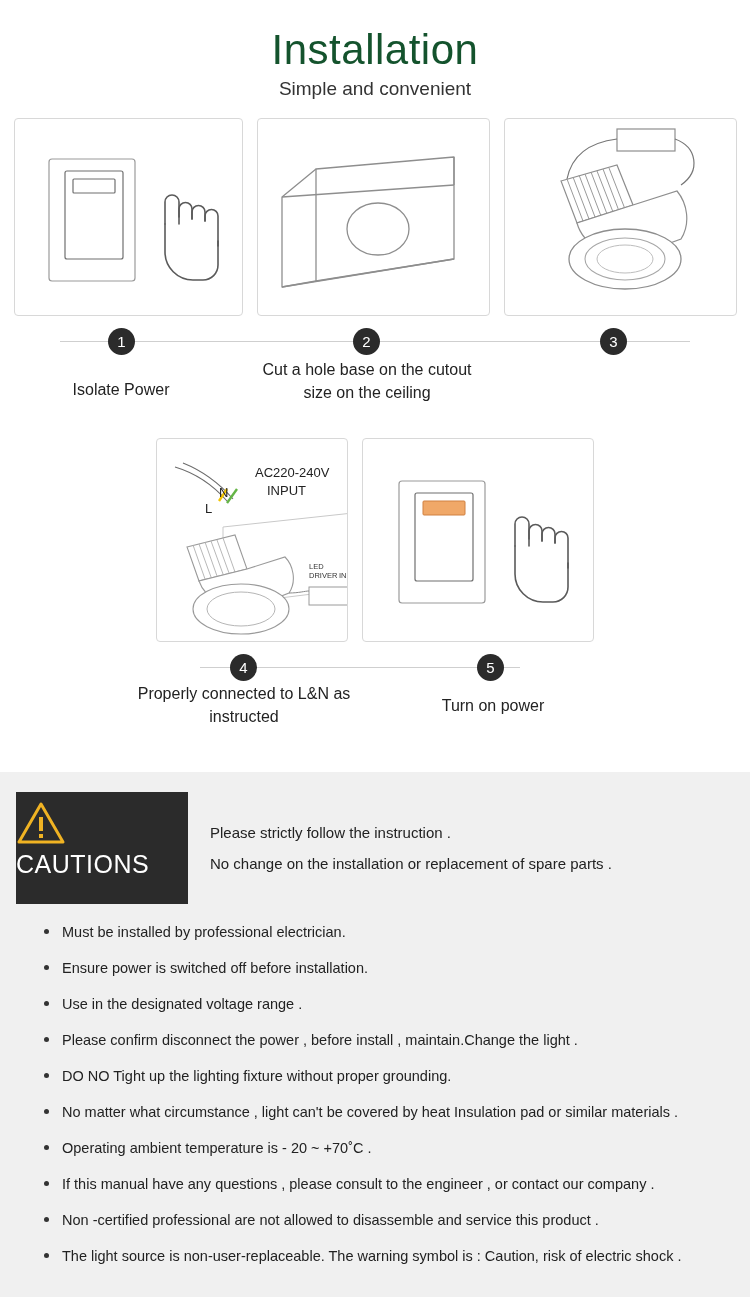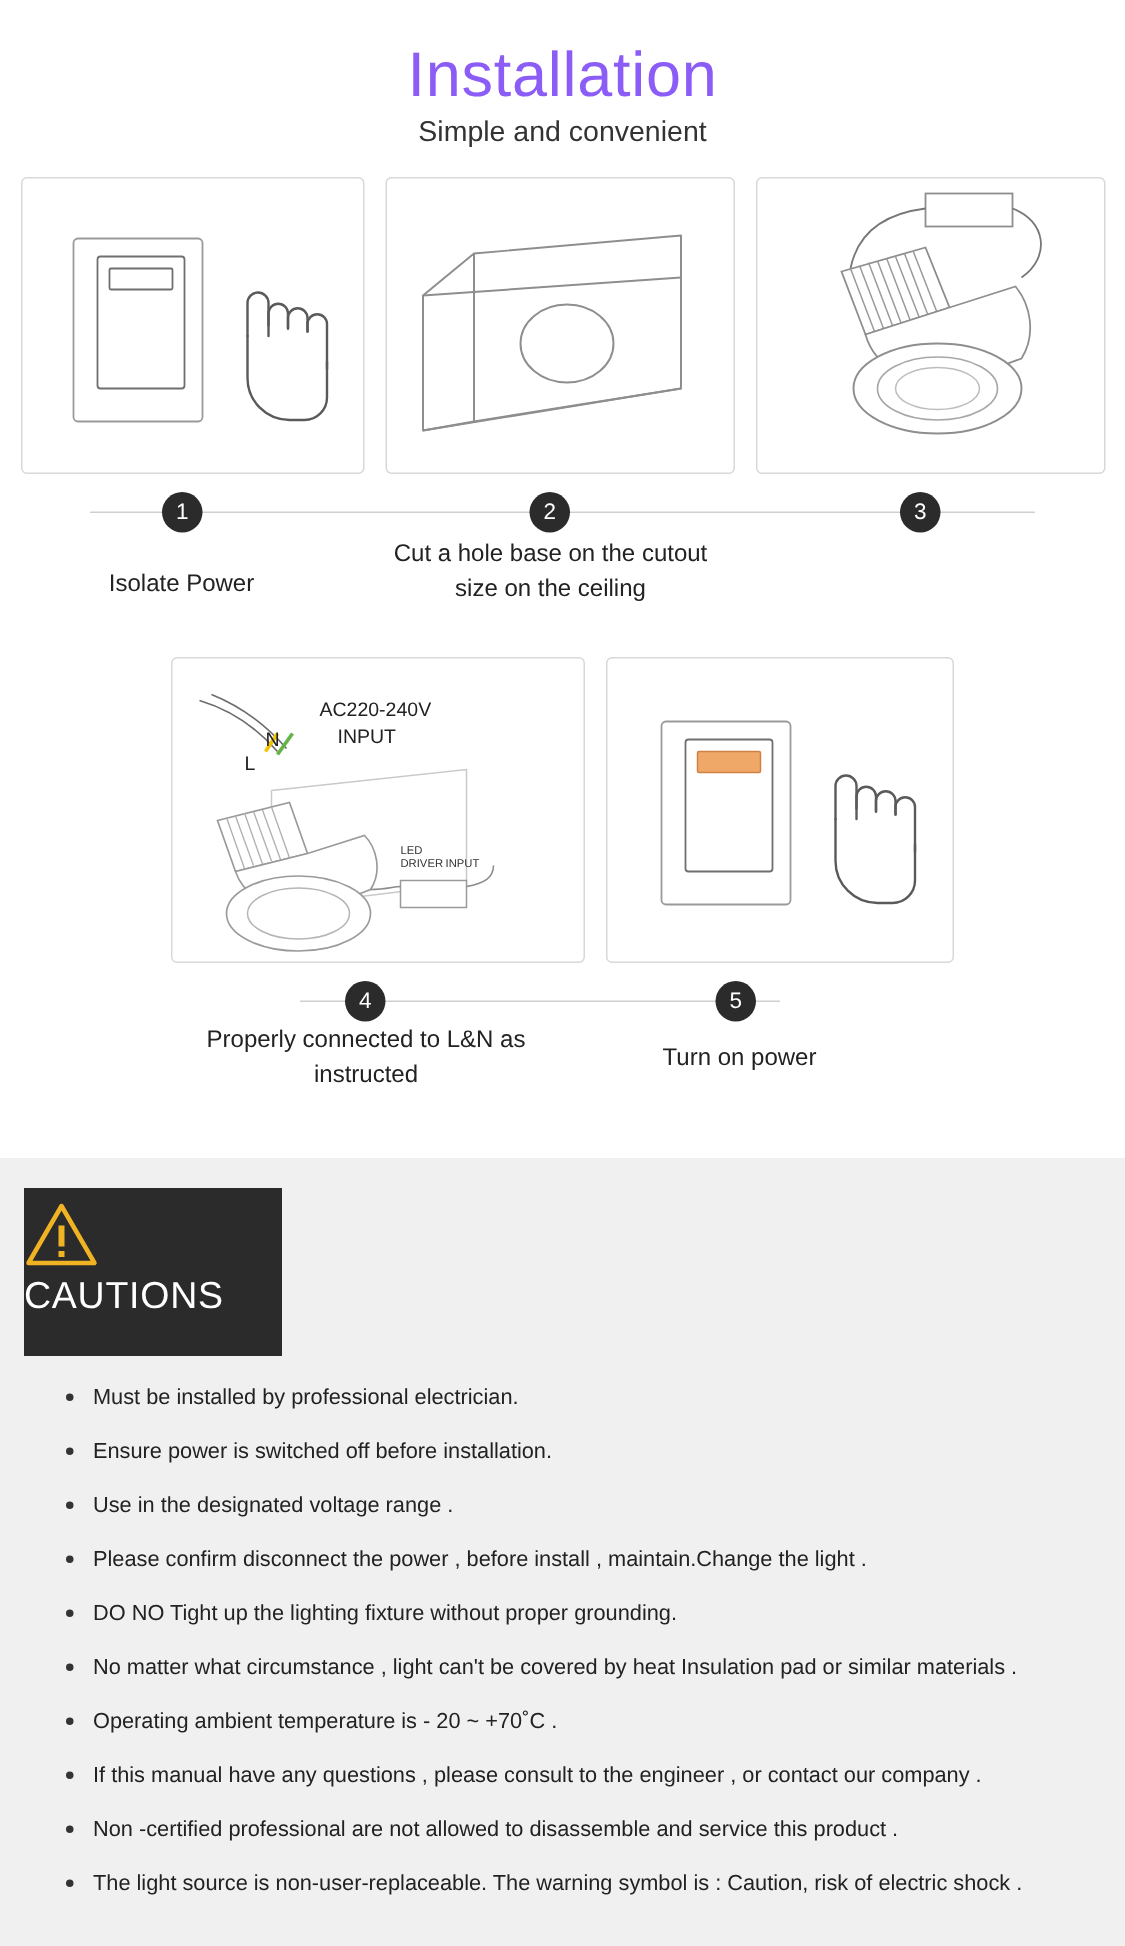--- a/index.html
+++ b/index.html
@@ -24,21 +24,21 @@
     background: #ffffff;
     width: 750px;
     padding: 18px 0 26px 0;
     position: relative;
   }
   .title {
     text-align: center;
     font-size: 42px;
     font-weight: normal;
     letter-spacing: 0.5px;
-    color: #8b5cf6;
+    color: #14532d;
     margin: 8px 0 4px 0;
     line-height: 1.15;
   }
   .subtitle {
     text-align: center;
     font-size: 19px;
     color: #333;
     margin: 0 0 18px 0;
   }
   .row {
@@ -228,21 +228,21 @@
       <div class="badge" style="left:600px">3</div>
     </div>
 
     <div class="caption-wrap">
       <div class="caption" style="left:6px; top:24px;">Isolate Power</div>
       <div class="caption" style="left:252px; top:4px;">Cut a hole base on the cutout size on the ceiling</div>
     </div>
 
     <div class="row">
 
-      <div class="card" style="width:276px;height:204px">
+      <div class="card" style="width:192px;height:204px">
         <svg width="232" height="204" viewBox="0 0 232 204">
 
           <text x="98" y="38" class="txt-ac">AC220-240V</text>
           <text x="110" y="56" class="txt-ac">INPUT</text>
 
           <g fill="none" stroke="#6c6c6c" stroke-width="1.1">
             <path d="M18 28 C38 34 56 46 70 62"></path>
             <path d="M26 24 C46 32 62 44 76 60"></path>
           </g>
           <path d="M62 62 l8 -12" stroke="#f2c400" stroke-width="2.4" fill="none"></path>
@@ -308,20 +308,24 @@
 
   <div class="cautions-wrap">
     <div class="caution-head">
       <div class="caution-box">
         <svg class="tri" width="50" height="46" viewBox="0 0 50 46">
           <path d="M25 4 L47 42 L3 42 Z" fill="none" stroke="#f0b323" stroke-width="3" stroke-linejoin="round"></path>
           <rect x="23" y="17" width="4" height="14" fill="#f0b323"></rect>
           <rect x="23" y="34" width="4" height="4" fill="#f0b323"></rect>
         </svg>
         <div class="lbl">CAUTIONS</div>
+      </div>
+      <div class="caution-lines">
+        <div>Please strictly follow the instruction .</div>
+        <div>No change on the installation or replacement of spare parts .</div>
       </div>
     </div>
 
     <ul class="bullets">
       <li>Must be installed by professional electrician.</li>
       <li>Ensure power is switched off before installation.</li>
       <li>Use in the designated voltage range .</li>
       <li>Please confirm disconnect the power , before install , maintain.Change the light .</li>
       <li>DO NO Tight up the lighting fixture without proper grounding.</li>
       <li>No matter what circumstance , light can't be covered by heat Insulation pad or similar materials .</li>

